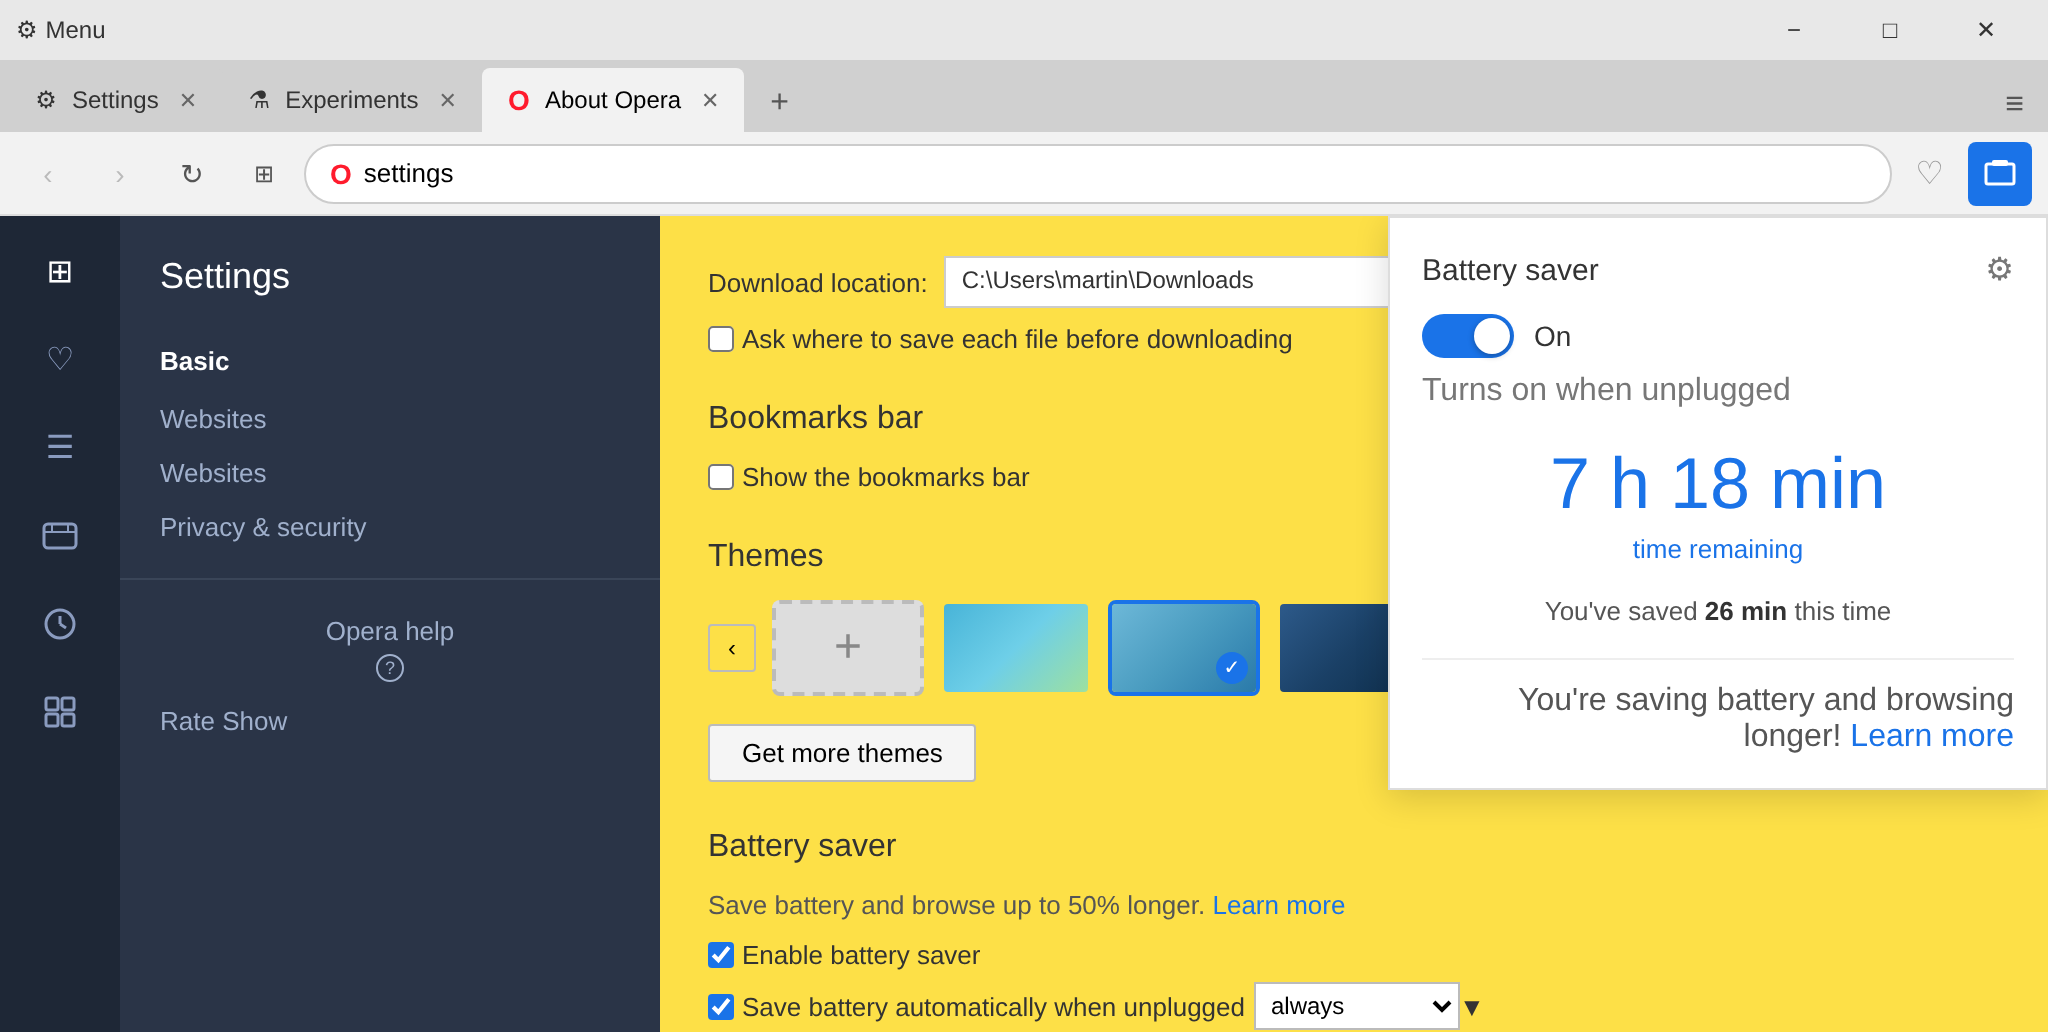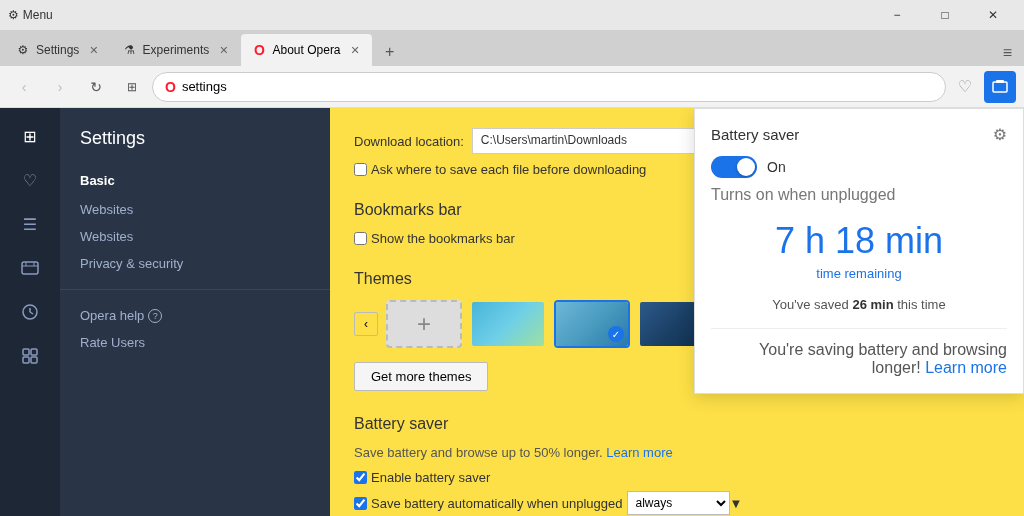--- a/index.html
+++ b/index.html
@@ -129,21 +129,21 @@
       font-size: 13px; font-weight: 600; color: #fff;
       padding: 8px 20px; cursor: pointer;
     }
     .settings-section-header.active { color: #fff; }
     .settings-nav-item {
       padding: 6px 20px; font-size: 13px; color: #a0b0cc; cursor: pointer;
     }
     .settings-divider { border: none; border-top: 1px solid #3a4558; margin: 12px 0; }
     .settings-help-item {
       padding: 6px 20px; font-size: 13px; color: #a0b0cc; cursor: pointer;
-      display: flex; align-items: center; gap: 4px;
+      display: flex; align-items: center; gap: 4px; flex-direction: column;
     }
     .help-circle {
       width: 14px; height: 14px; border-radius: 50%; border: 1px solid #a0b0cc;
       display: flex; align-items: center; justify-content: center; font-size: 9px;
     }
 
     
     .content-area {
       flex: 1;
       background: #fde047;
@@ -362,21 +362,21 @@
     <div class="settings-title">Settings</div>
     <div class="settings-section-header active">Basic</div>
     <div class="settings-nav-item">Websites</div>
     <div class="settings-nav-item">Websites</div>
     <div class="settings-nav-item">Privacy &amp; security</div>
     <hr class="settings-divider">
     <div class="settings-help-item">
       <span>Opera help</span>
       <span class="help-circle">?</span>
     </div>
-    <div class="settings-nav-item">Rate Users</div>
+    <div class="settings-nav-item">Rate Show</div>
   </div>
 
   <div class="content-area">
 
     <div class="section-block">
       <div class="download-row">
         <span>Download location:</span>
         <div class="download-path">C:\Users\martin\Downloads</div>
         <button class="change-btn">Change...</button>
       </div>

